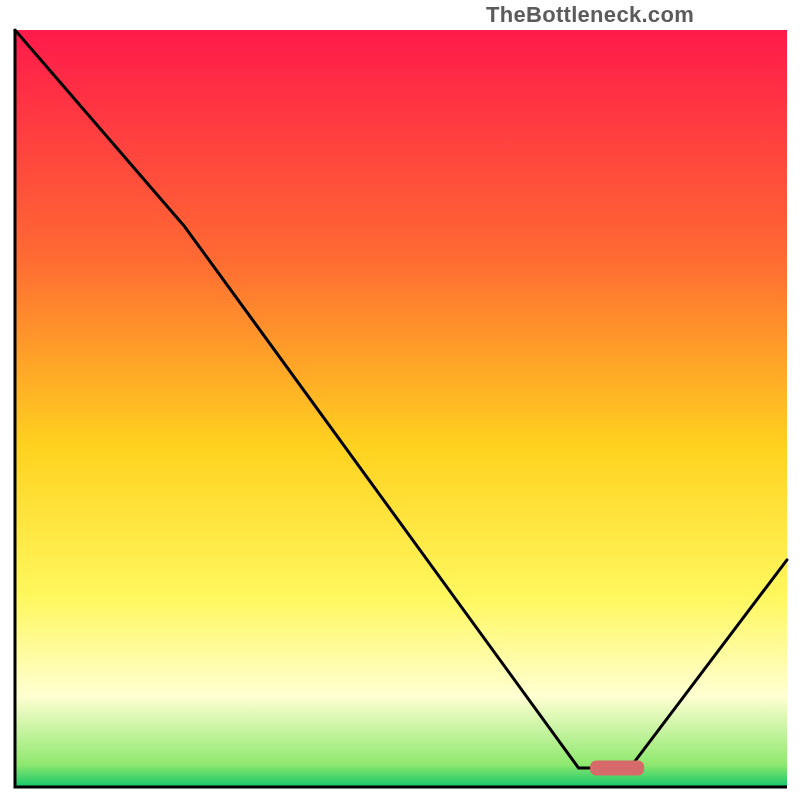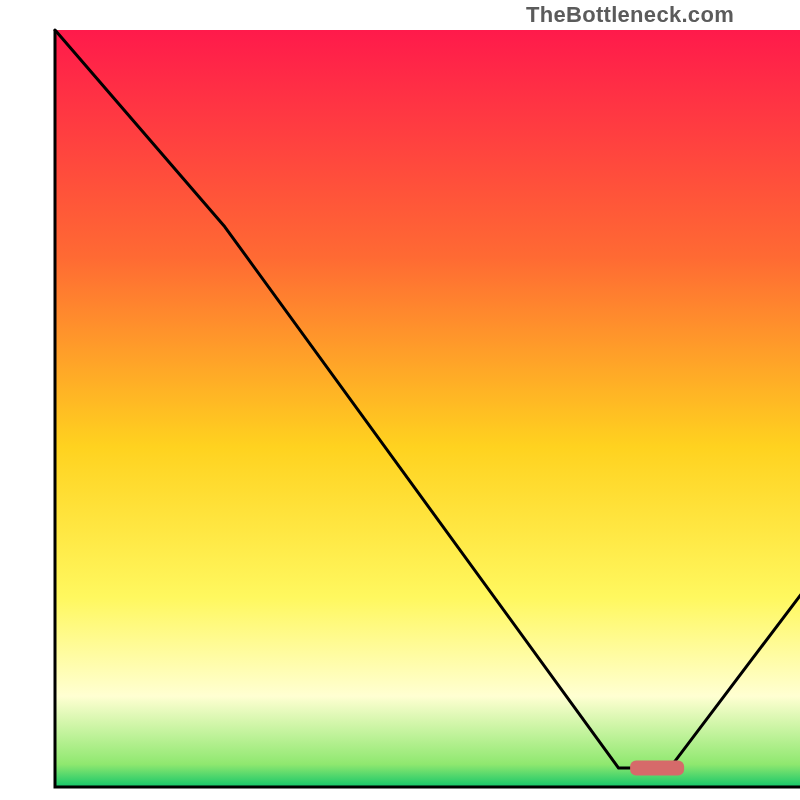--- a/index.html
+++ b/index.html
@@ -7,21 +7,20 @@
     padding: 0;
     width: 800px;
     height: 800px;
     background: #ffffff;
     font-family: Arial, Helvetica, sans-serif;
   }
   .container {
     position: relative;
     width: 704px;
     height: 800px;
-    margin-left: 40px;
   }
   .watermark {
     position: absolute;
     top: 2px;
     right: 10px;
     font-size: 22px;
     font-weight: bold;
     color: #5b5b5b;
     letter-spacing: 0.3px;
   }

